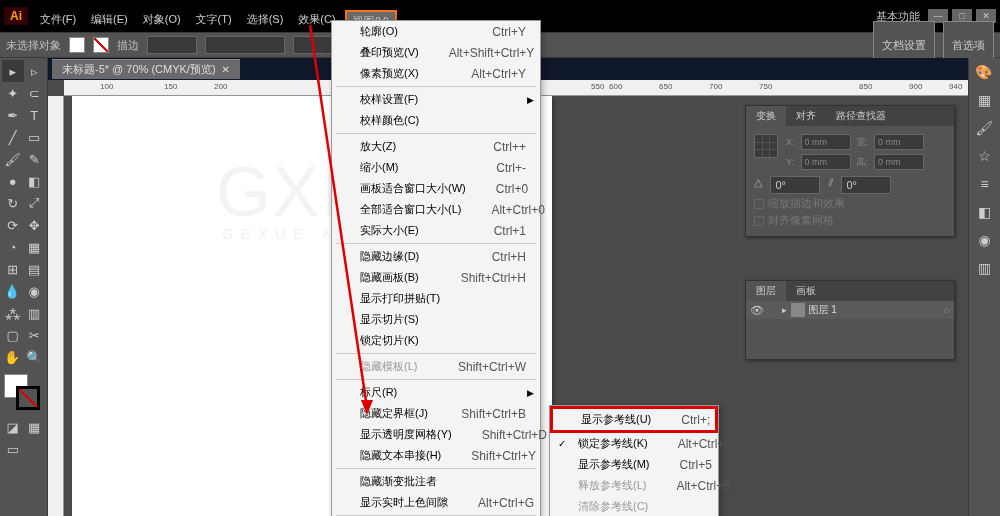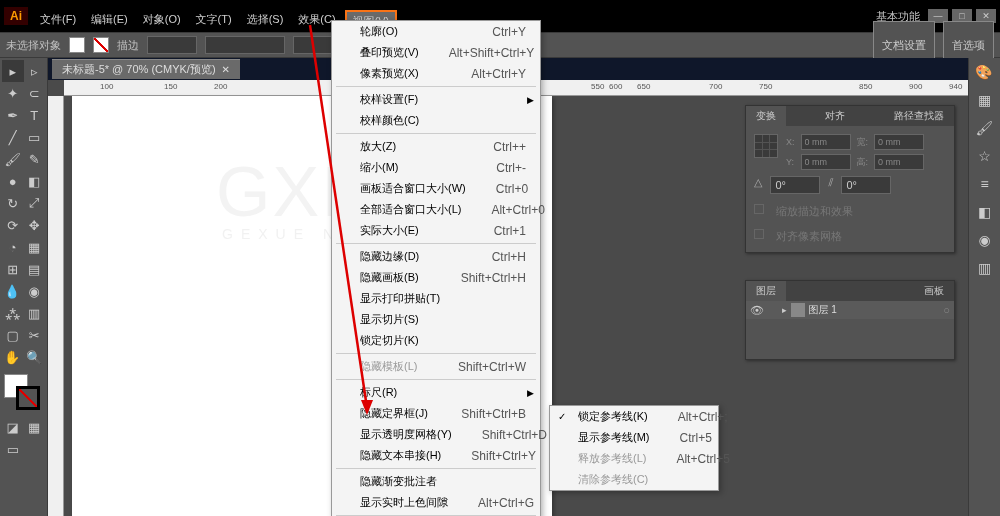--- a/index.html
+++ b/index.html
@@ -48,31 +48,31 @@
 .dropdown-menu .mi{display:flex;align-items:center;padding:3px 14px 3px 28px;font-size:11px;color:#000;white-space:nowrap;position:relative;}
 .dropdown-menu .mi.disabled{color:#999;}
 .dropdown-menu .mi .shortcut{margin-left:auto;padding-left:30px;color:#555;font-size:12px;}
 .dropdown-menu .mi .arrow{position:absolute;right:6px;font-size:9px;}
 .dropdown-menu .mi .check{position:absolute;left:8px;font-size:10px;}
 .dropdown-menu .sep{height:1px;background:#ccc;margin:2px 4px;}
 .view-menu{top:20px;left:331px;width:210px;}
 .mi.boxed{border:3px solid #d00;}
 .sub-menu{top:405px;left:549px;width:170px;}
 .panel{position:absolute;background:#535353;border:1px solid #333;box-shadow:1px 1px 3px rgba(0,0,0,.4);}
-.panel-header{display:flex;background:#424242;height:20px;align-items:center;justify-content:space-between;}
+.panel-header{display:flex;background:#424242;height:20px;align-items:center;}
 .panel-tab{padding:3px 10px;color:#ccc;font-size:10px;}
 .panel-tab.active{background:#535353;}
 .panel-body{padding:8px;color:#aaa;font-size:10px;}
 .transform-panel{top:105px;right:45px;width:210px;}
 .transform-grid{display:grid;grid-template-columns:auto 1fr auto 1fr;gap:4px 6px;align-items:center;}
 .transform-grid input{width:50px;height:16px;background:#3a3a3a;border:1px solid #666;color:#888;font-size:9px;padding:0 3px;}
 .transform-grid .lbl{font-size:9px;color:#888;}
 .ref-point{width:24px;height:24px;display:grid;grid-template-columns:repeat(3,1fr);grid-template-rows:repeat(3,1fr);gap:1px;border:1px solid #666;}
 .ref-point div{background:#3a3a3a;}
-.checkbox-line{display:flex;align-items:flex-start;gap:12px;margin-top:10px;color:#777;font-size:9px;}
+.checkbox-line{display:flex;align-items:center;gap:4px;margin-top:2px;color:#777;font-size:9px;}
 .checkbox-line .cb{width:10px;height:10px;border:1px solid #666;}
 .layers-panel{top:280px;right:45px;width:210px;height:80px;}
 .layer-row{display:flex;align-items:center;padding:2px 4px;background:#5a5a5a;}
 .layer-row .eye{width:18px;font-size:11px;color:#ccc;}
 .layer-row .swatch2{width:14px;height:14px;background:#888;margin:0 4px;}
 .layer-row .name{color:#ddd;font-size:10px;}
 .red-arrow{position:absolute;z-index:200;pointer-events:none;}
 .red-arrow line{stroke:#d00;stroke-width:2.5;}
 .red-arrow polygon{fill:#d00;}
 </style>
@@ -191,21 +191,21 @@
           <span>未标题-5* @ 70% (CMYK/预览)</span>
           <span class="x">✕</span>
         </div>
       </div>
       <div class="ruler-h" id="ruler-h">
           <span style="left: 36px;">100</span>
           <span style="left: 100px;">150</span>
           <span style="left: 150px;">200</span>
           <span style="left: 495px; margin-left: 32px;">550</span>
           <span style="left: 545px;">600</span>
-          <span style="left: 573px;">650</span>
+          <span style="left: 595px;">650</span>
           <span style="left: 645px;">700</span>
           <span style="left: 695px;">750</span>
           <span style="left: 745px; margin-top: 36px;">800</span>
           <span style="left: 795px;">850</span>
           <span style="left: 845px;">900</span>
           <span style="left: 885px;">940</span>
         </div>
       <div class="canvas-body">
         <div class="ruler-v"></div>
         <div class="canvas">
@@ -317,20 +317,24 @@
       <span>隐藏渐变批注者</span>
     </div>
     <div class="mi">
       <span>显示实时上色间隙</span>
       <span class="shortcut">Alt+Ctrl+G</span>
     </div>
     <div class="sep"></div>
   </div>
 
 <div class="dropdown-menu sub-menu" id="sub-menu">
+    <div class="mi boxed">
+      <span>显示参考线(U)</span>
+      <span class="shortcut">Ctrl+;</span>
+    </div>
     <div class="mi">
       <span class="check">✓</span>
       <span>锁定参考线(K)</span>
       <span class="shortcut">Alt+Ctrl+;</span>
     </div>
     <div class="mi">
       <span>显示参考线(M)</span>
       <span class="shortcut">Ctrl+5</span>
     </div>
     <div class="mi disabled">

